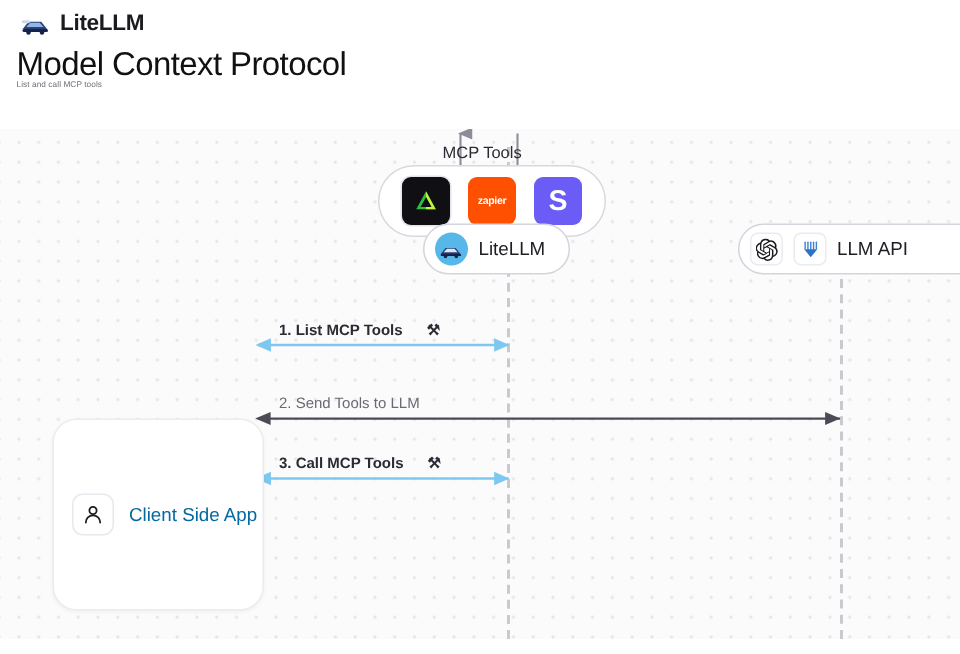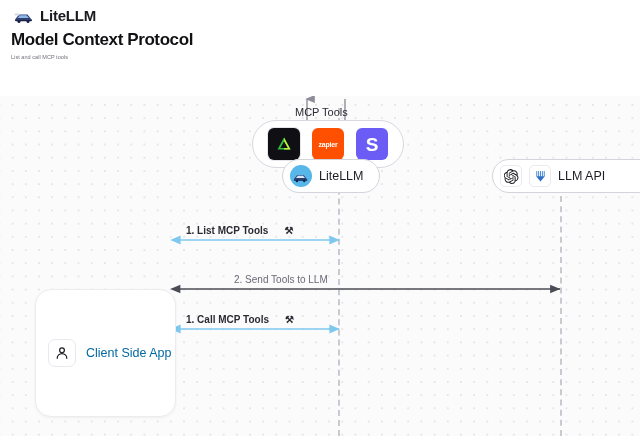--- a/index.html
+++ b/index.html
@@ -20,30 +20,30 @@
   .brand {
     position: absolute; left: 14px; top: 7px;
     display: flex; align-items: center; gap: 6px;
   }
   .brand-logo { width: 20px; height: 16px; position: relative; display: block; }
   .brand-name {
     font-size: 15px; font-weight: 600; color: #1b1b1f; letter-spacing: -0.2px;
   }
   .page-title {
     position: absolute; left: 11px; top: 30px;
-    font-size: 17px; font-weight: 700; color: #111114; letter-spacing: -0.4px;
+    font-size: 22px; font-weight: 400; color: #111114; letter-spacing: -0.4px;
   }
   .page-sub {
     position: absolute; left: 11px; top: 54px;
     font-size: 5.5px; color: #70707a; letter-spacing: 0.05px;
   }
 
   
   .canvas {
-    position: absolute; left: 0; top: 68px;
+    position: absolute; left: 0; top: 58px;
     width: 640px; height: 368px;
     background-color: #fbfbfc;
     background-image: radial-gradient(#e6e6ea 1px, transparent 1.1px);
     background-size: 13.2px 13.2px;
     background-position: 6px 4px;
     overflow: hidden;
     text-align: right;
   }
   .canvas-top-fade {
     position: absolute; left: 0; top: 0; width: 640px; height: 28px;
@@ -239,23 +239,23 @@
         </svg>
       </span>
       <span class="client-label">Client Side App</span>
     </div>
 
     <div class="flow-label" style="left:186px; top:157px;">
       <span>1. List MCP Tools</span>
       <span class="tool-glyph">⚒</span>
     </div>
 
-    <div class="flow-label muted" style="left:186px; top:206px;margin-left:48px;">
+    <div class="flow-label muted" style="left:186px; top:206px;">
       <span>2. Send Tools to LLM</span>
     </div>
 
     <div class="flow-label" style="left:186px; top:246px;">
-      <span>1. Call MCP Tools</span>
+      <span>3. Call MCP Tools</span>
       <span class="tool-glyph">⚒</span>
     </div>
 
   </div>
 </div>
 
 </body></html>

